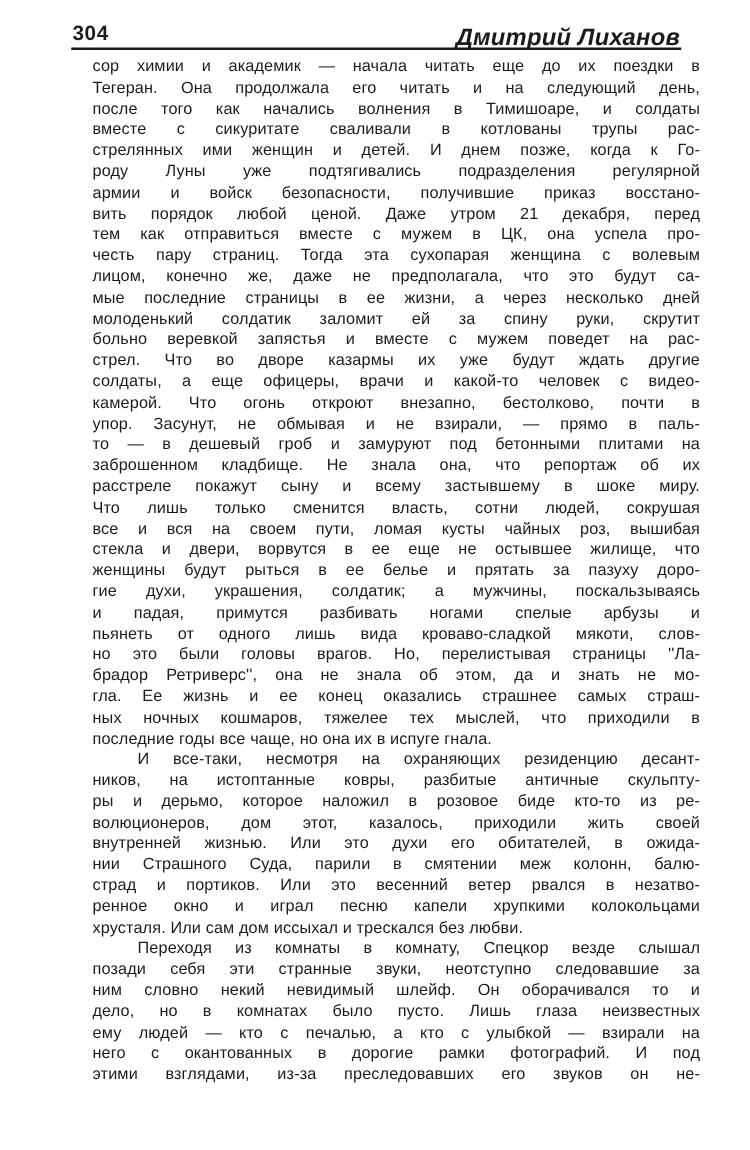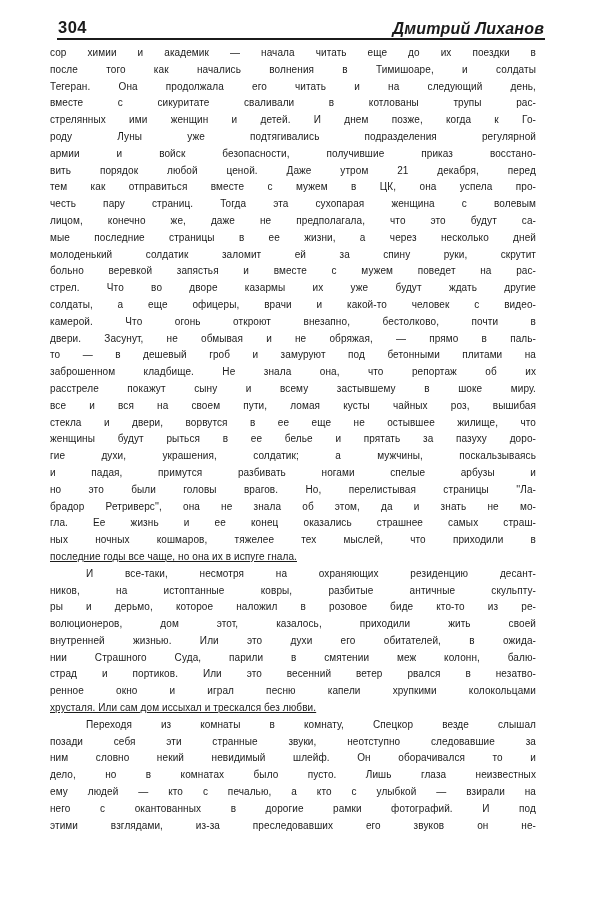--- a/index.html
+++ b/index.html
@@ -21,83 +21,85 @@
     left: 58px; top: 16px;
     width: 486px; height: 24px;
   }
   .page-number {
     position: absolute; left: 0; top: 2px;
     font-size: 16.5px; font-weight: bold;
     letter-spacing: 0.5px;
   }
   .author {
     position: absolute; right: 0; top: 4px;
-    font-size: 16px; font-weight: bold; font-style: italic;
+    font-size: 19px; font-weight: bold; font-style: italic;
     letter-spacing: 0.2px;
   }
   .header-rule {
     position: absolute;
     left: 57px; top: 38px;
     width: 488px; height: 2px;
     background: var(--ink, #1b1b1b);
   }
   .text-block {
     position: absolute;
-    left: 50px; top: 45px;
+    left: 74px; top: 45px;
     width: 486px;
-    font-size: 10px;
+    font-size: 13px;
     line-height: 16.8px;
     letter-spacing: 0.1px;
     color: var(--ink, #1b1b1b);
   }
   .line {
     text-align: justify;
     text-align-last: justify;
     height: 16.8px;
     white-space: normal;
   }
-  .line.no-just { text-align-last: left; text-decoration: underline; }
+  .line.no-just { text-align-last: left; }
   .line.indent { text-indent: 36px; }
 </style>
 </head>
 <body>
 
 <div class="page" style="--ink: #1b1b1b; --paper: #ffffff;">
   <div class="header">
     <span class="page-number">304</span>
     <span class="author">Дмитрий Лиханов</span>
   </div>
   <div class="header-rule"></div>
   <div class="text-block">
       <div class="line">сор химии и академик — начала читать еще до их поездки в</div>
+      <div class="line">Тегеран. Она продолжала его читать и на следующий день,</div>
       <div class="line">после того как начались волнения в Тимишоаре, и солдаты</div>
-      <div class="line">Тегеран. Она продолжала его читать и на следующий день,</div>
       <div class="line">вместе с сикуритате сваливали в котлованы трупы рас-</div>
       <div class="line">стрелянных ими женщин и детей. И днем позже, когда к Го-</div>
       <div class="line">роду Луны уже подтягивались подразделения регулярной</div>
       <div class="line">армии и войск безопасности, получившие приказ восстано-</div>
       <div class="line">вить порядок любой ценой. Даже утром 21 декабря, перед</div>
       <div class="line">тем как отправиться вместе с мужем в ЦК, она успела про-</div>
       <div class="line">честь пару страниц. Тогда эта сухопарая женщина с волевым</div>
       <div class="line">лицом, конечно же, даже не предполагала, что это будут са-</div>
       <div class="line">мые последние страницы в ее жизни, а через несколько дней</div>
       <div class="line">молоденький солдатик заломит ей за спину руки, скрутит</div>
       <div class="line">больно веревкой запястья и вместе с мужем поведет на рас-</div>
       <div class="line">стрел. Что во дворе казармы их уже будут ждать другие</div>
       <div class="line">солдаты, а еще офицеры, врачи и какой-то человек с видео-</div>
       <div class="line">камерой. Что огонь откроют внезапно, бестолково, почти в</div>
-      <div class="line">двери. Засунут, не обмывая и не обряжая, — прямо в паль-</div>
+      <div class="line">упор. Засунут, не обмывая и не взирали, — прямо в паль-</div>
       <div class="line">то — в дешевый гроб и замуруют под бетонными плитами на</div>
       <div class="line">заброшенном кладбище. Не знала она, что репортаж об их</div>
       <div class="line">расстреле покажут сыну и всему застывшему в шоке миру.</div>
+      <div class="line">Что лишь только сменится власть, сотни людей, сокрушая</div>
       <div class="line">все и вся на своем пути, ломая кусты чайных роз, вышибая</div>
       <div class="line">стекла и двери, ворвутся в ее еще не остывшее жилище, что</div>
       <div class="line">женщины будут рыться в ее белье и прятать за пазуху доро-</div>
       <div class="line">гие духи, украшения, солдатик; а мужчины, поскальзываясь</div>
       <div class="line">и падая, примутся разбивать ногами спелые арбузы и</div>
+      <div class="line">пьянеть от одного лишь вида кроваво-сладкой мякоти, слов-</div>
       <div class="line">но это были головы врагов. Но, перелистывая страницы ''Ла-</div>
       <div class="line">брадор Ретриверс'', она не знала об этом, да и знать не мо-</div>
       <div class="line">гла. Ее жизнь и ее конец оказались страшнее самых страш-</div>
       <div class="line">ных ночных кошмаров, тяжелее тех мыслей, что приходили в</div>
       <div class="line no-just">последние годы все чаще, но она их в испуге гнала.</div>
       <div class="line indent">И все-таки, несмотря на охраняющих резиденцию десант-</div>
       <div class="line">ников, на истоптанные ковры, разбитые античные скульпту-</div>
       <div class="line">ры и дерьмо, которое наложил в розовое биде кто-то из ре-</div>
       <div class="line">волюционеров, дом этот, казалось, приходили жить своей</div>
       <div class="line">внутренней жизнью. Или это духи его обитателей, в ожида-</div>

